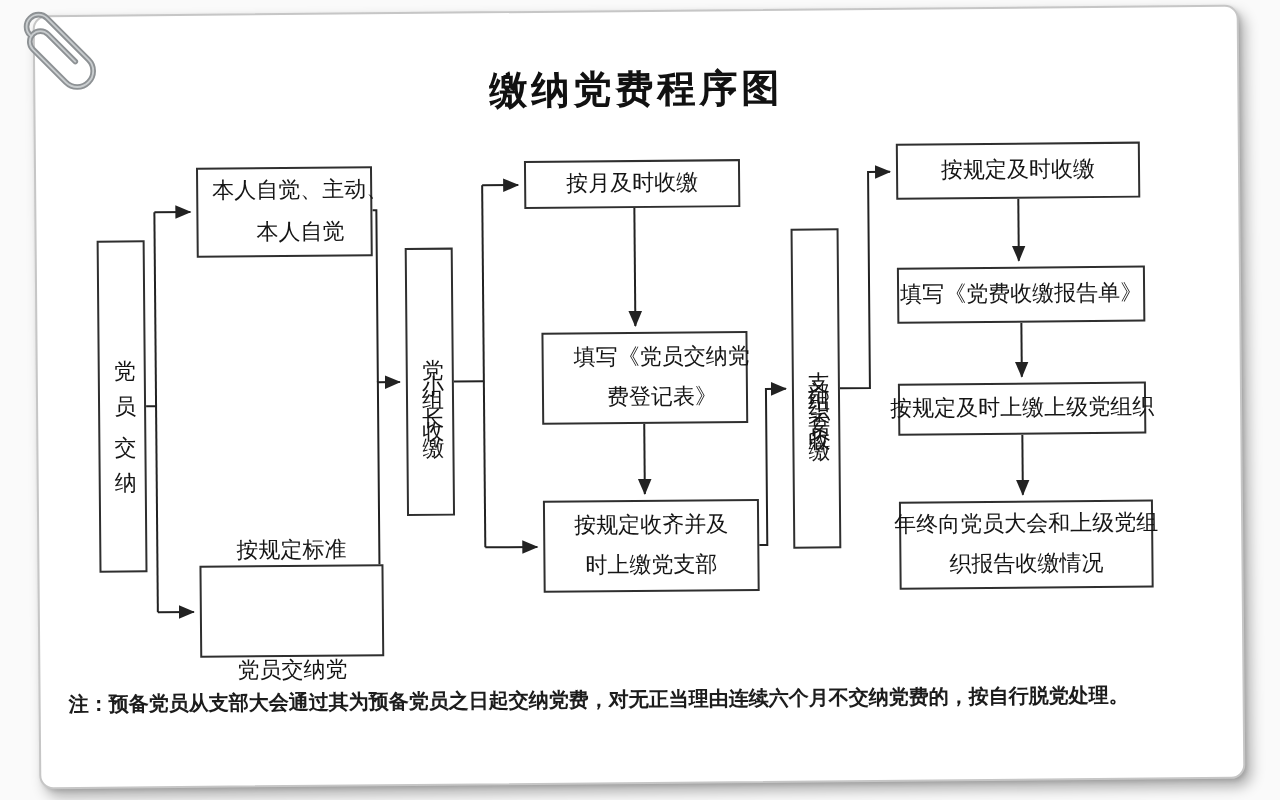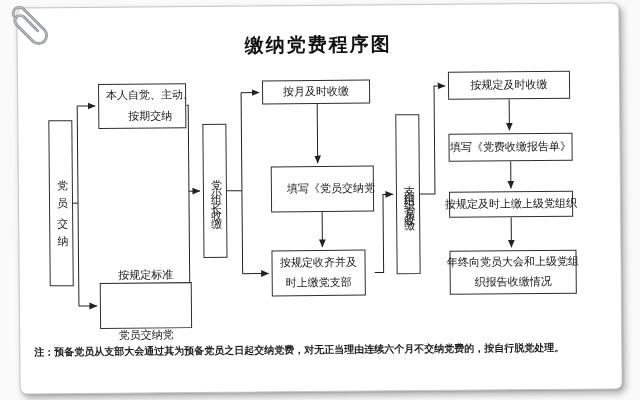--- a/index.html
+++ b/index.html
@@ -86,37 +86,38 @@
       <path d="M491 95 L491 126" marker-end="url(#arr)"></path>
       <path d="M492 157 L492 184" marker-end="url(#arr)"></path>
       <path d="M492 213 L492 243" marker-end="url(#arr)"></path>
     </g>
   </svg>
 
   <div class="vbox vs-wide" style="left:30px;top:112px;width:24px;height:166px;">党员交纳</div>
 
   <div class="fbox" style="left:80px;top:76px;width:88px;height:45px;padding-left:16px;">
     <div>本人自觉、主动、</div>
-    <div>按期交纳</div>
+    <div>本人自觉</div>
   </div>
 
   <div class="fbox" style="left:80px;top:275px;width:92px;height:46px;gap:40px;">
     <div>按规定标准</div>
     <div>党员交纳党</div>
   </div>
 
   <div class="vbox vs-mid" style="left:184px;top:117px;width:24px;height:134px;">党小组长收缴</div>
 
   <div class="fbox" style="left:244px;top:74px;width:108px;height:24px;">按月及时收缴</div>
 
   <div class="fbox" style="left:252px;top:160px;width:103px;height:46px;padding-left:17px;">
     <div>填写《党员交纳党</div>
+    <div>费登记表》</div>
   </div>
 
-  <div class="fbox" style="left:252px;top:244px;width:94px;height:46px;">
+  <div class="fbox" style="left:252px;top:244px;width:108px;height:46px;">
     <div>按规定收齐并及</div>
     <div>时上缴党支部</div>
   </div>
 
   <div class="vbox vs-tight" style="left:377px;top:109px;width:24px;height:160px;">支部组织委员收缴</div>
 
   <div class="fbox" style="left:430px;top:67px;width:122px;height:28px;">按规定及时收缴</div>
 
   <div class="fbox" style="left:430px;top:129px;width:124px;height:28px;">填写《党费收缴报告单》</div>
 

